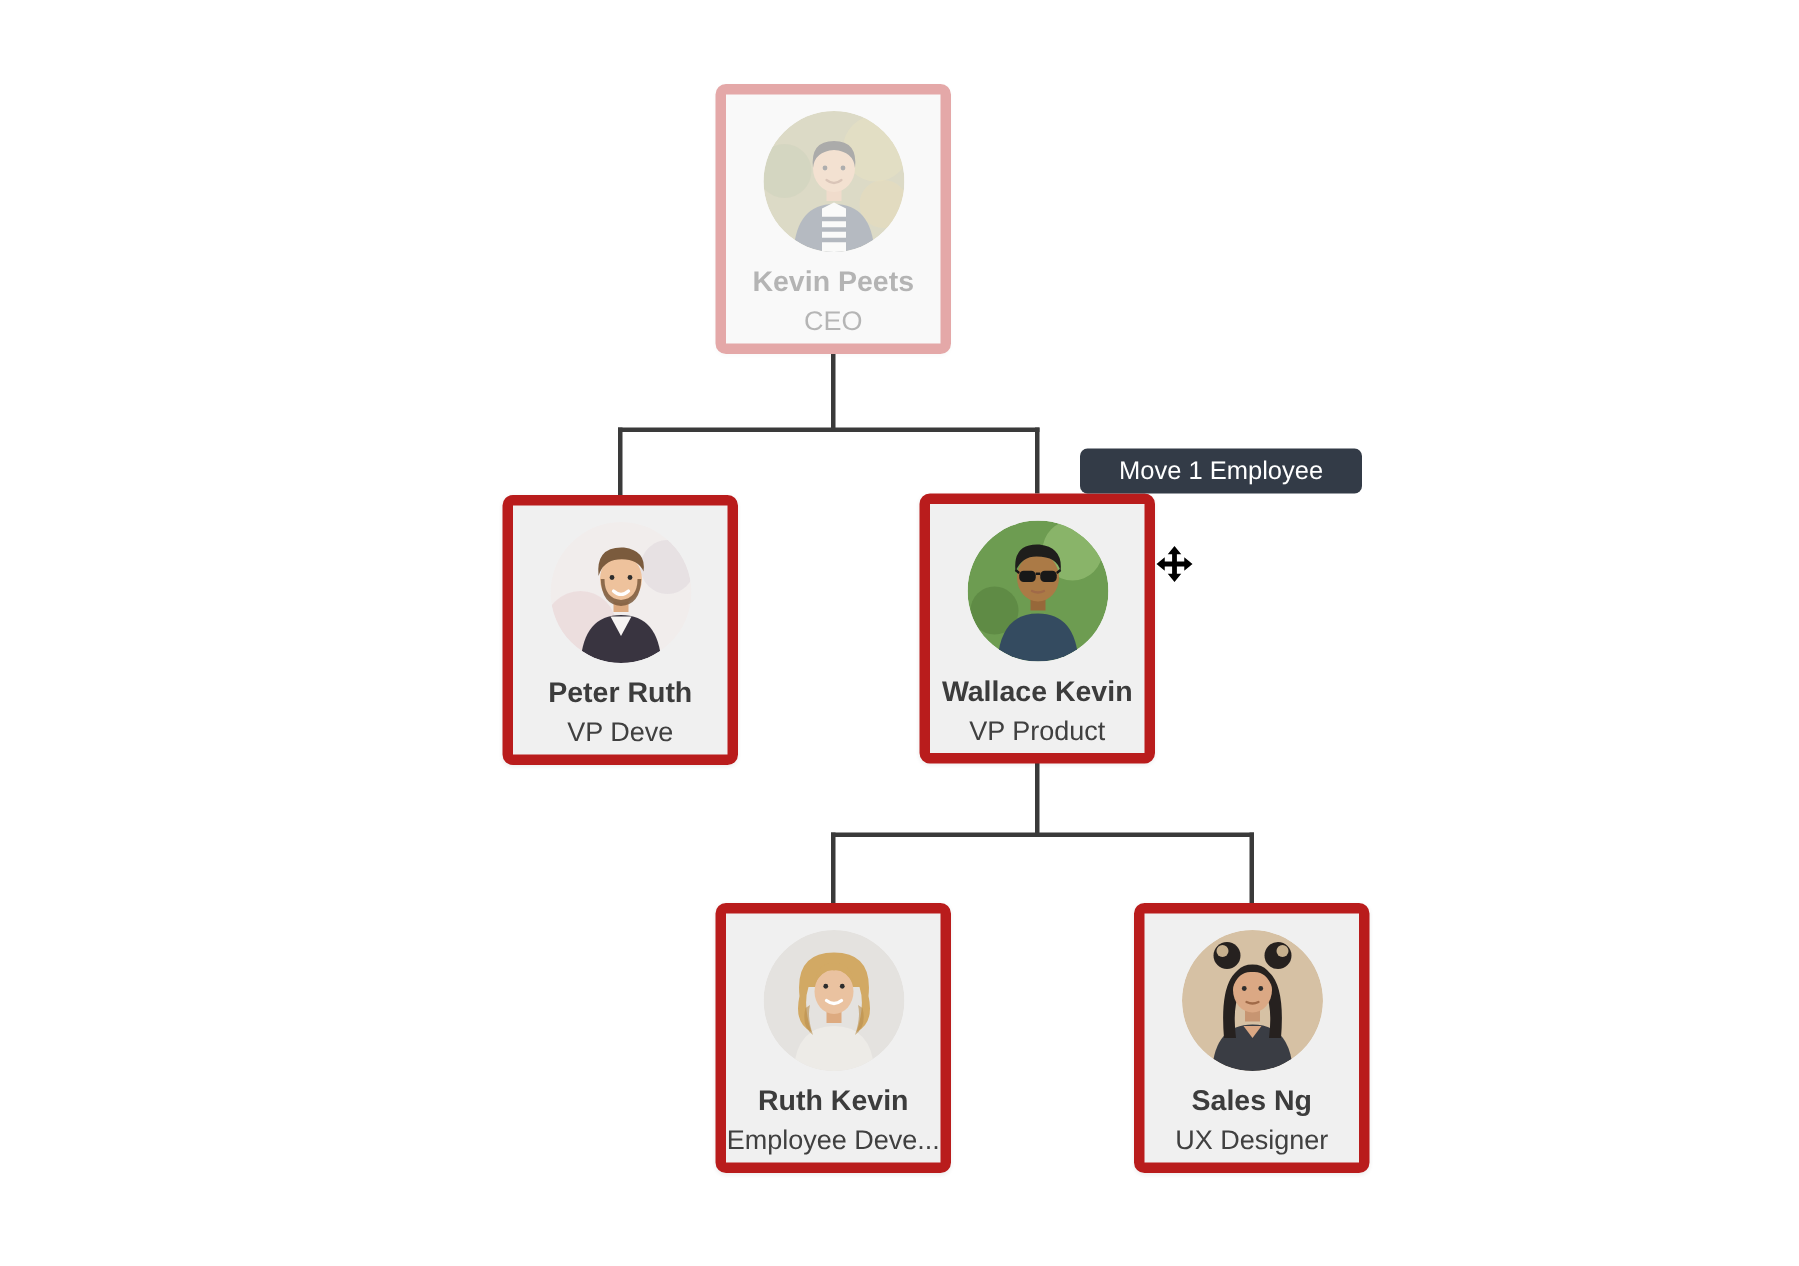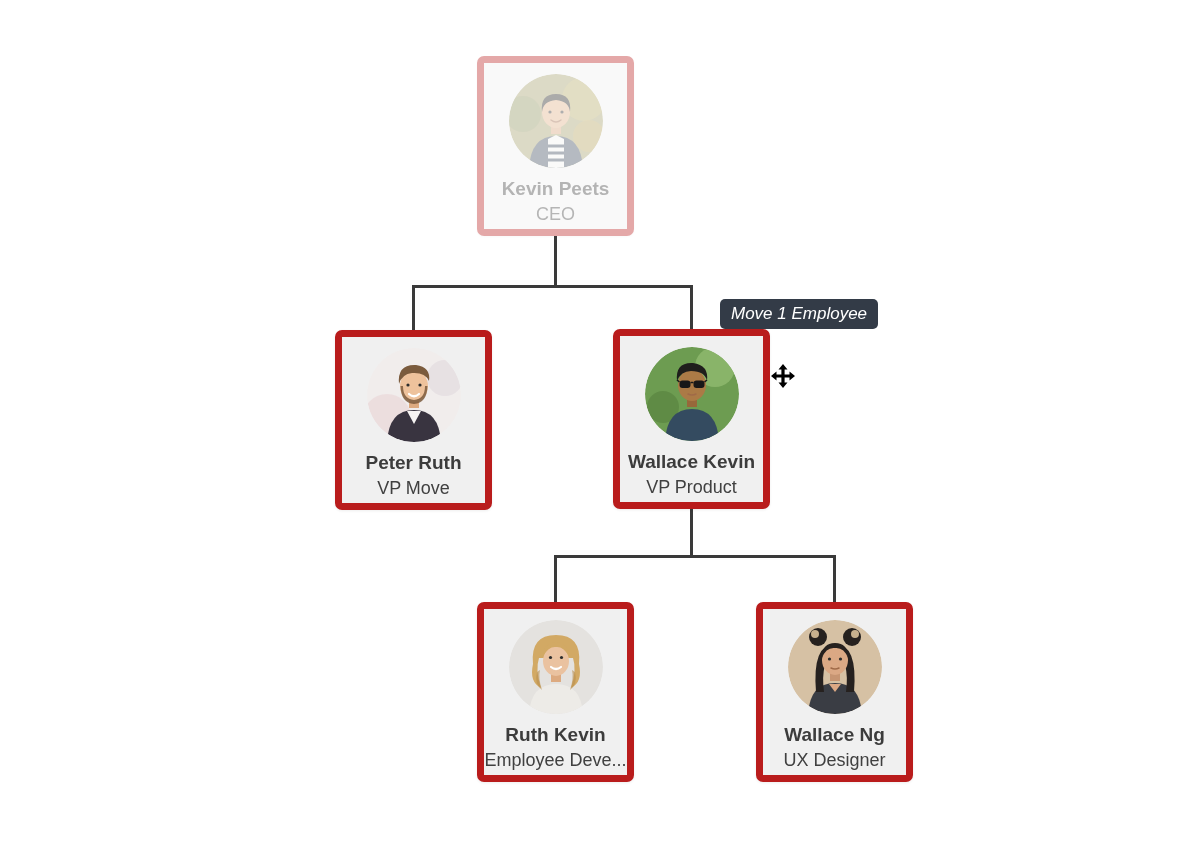--- a/index.html
+++ b/index.html
@@ -21,23 +21,23 @@
   .emp-name{
     margin-top:9px;font-size:19px;font-weight:700;color:#3c3c3c;line-height:23px;
     max-width:150px;white-space:nowrap;overflow:hidden;text-align:center;
   }
   .emp-title{
     margin-top:3px;font-size:18px;font-weight:400;color:#404040;line-height:22px;
     max-width:150px;white-space:nowrap;overflow:hidden;text-align:center;
   }
   .tooltip{
     position:absolute;left:720px;top:299px;height:30px;line-height:30px;
-    padding:0 11px;border-radius:5px;
+    padding:0 26px;border-radius:5px;
     background:var(--tooltip-bg,#333b47);color:var(--tooltip-fg,#fff);
-    font-size:17px;white-space:nowrap;font-style:italic;
+    font-size:17px;white-space:nowrap;
   }
   .move-cursor{position:absolute;left:770px;top:363px;width:26px;height:26px;}
   .face-eye{fill:#2d2d2d;}
   .face-smile{fill:none;stroke:#a06a48;stroke-width:1.5;stroke-linecap:round;}
 </style>
 </head>
 <body>
 
 <div class="stage">
 
@@ -98,21 +98,21 @@
           <ellipse cx="47" cy="38" rx="14" ry="16" fill="var(--skin)"></ellipse>
           <path d="M33.5 38 Q34 55 47 56 Q60 55 60.5 38 L58 38 Q58 51 47 52 Q36 51 36 38 Z" fill="var(--hair)" opacity=".85"></path>
           <path d="M32 36 Q30 16 49 17 Q64 19 62 33 Q58 24 45 25 Q35 26 32 36 Z" fill="var(--hair)"></path>
           <circle class="face-eye" cx="41" cy="37" r="1.6"></circle>
             <circle class="face-eye" cx="53" cy="37" r="1.6"></circle>
           <path d="M42 46 Q47 50.5 52 46" fill="none" stroke="#fff" stroke-width="2.2" stroke-linecap="round"></path>
         </g>
       </svg>
     </div>
     <div class="emp-name">Peter Ruth</div>
-    <div class="emp-title">VP Move</div>
+    <div class="emp-title">VP Deve</div>
   </div>
 
   <div class="card" style="left:613px;top:329px;">
     <div class="avatar" style="--bg: #6d9c51; --hair: #1f1e1c; --skin: #ab7a46; --shirt: #344b60; --accent: #9cc47a;">
       <svg viewBox="0 0 94 94" aria-hidden="true">
         <defs>
             <clipPath id="clip2">
               <circle cx="47" cy="47" r="47"></circle>
             </clipPath>
           </defs>
@@ -180,21 +180,21 @@
           <rect x="42" y="51" width="10" height="10" fill="#c79572"></rect>
           <polygon points="41,64 53,64 47,72" fill="var(--skin)"></polygon>
           <ellipse cx="47" cy="40" rx="13" ry="15" fill="var(--skin)"></ellipse>
           <path d="M34 38 Q34 23 47 23 Q60 23 60 38 Q56 27 47 28 Q38 27 34 38 Z" fill="var(--hair)"></path>
           <circle class="face-eye" cx="41.5" cy="39" r="1.6"></circle>
             <circle class="face-eye" cx="52.5" cy="39" r="1.6"></circle>
           <path class="face-smile" d="M43 48 Q47 50 51 48"></path>
         </g>
       </svg>
     </div>
-    <div class="emp-name">Wallace Ng</div>
+    <div class="emp-name">Sales Ng</div>
     <div class="emp-title">UX Designer</div>
   </div>
 
   <div class="tooltip">Move 1 Employee</div>
 
   <svg class="move-cursor" viewBox="0 0 26 26" aria-hidden="true">
     <path d="M13 1 L17.5 6.5 L14.6 6.5 L14.6 11.4 L19.5 11.4 L19.5 8.5 L25 13 L19.5 17.5 L19.5 14.6 L14.6 14.6 L14.6 19.5 L17.5 19.5 L13 25 L8.5 19.5 L11.4 19.5 L11.4 14.6 L6.5 14.6 L6.5 17.5 L1 13 L6.5 8.5 L6.5 11.4 L11.4 11.4 L11.4 6.5 L8.5 6.5 Z" fill="#000" stroke="#fff" stroke-width="1.6" style="paint-order:stroke" stroke-linejoin="round"></path>
   </svg>
 
 </div>

